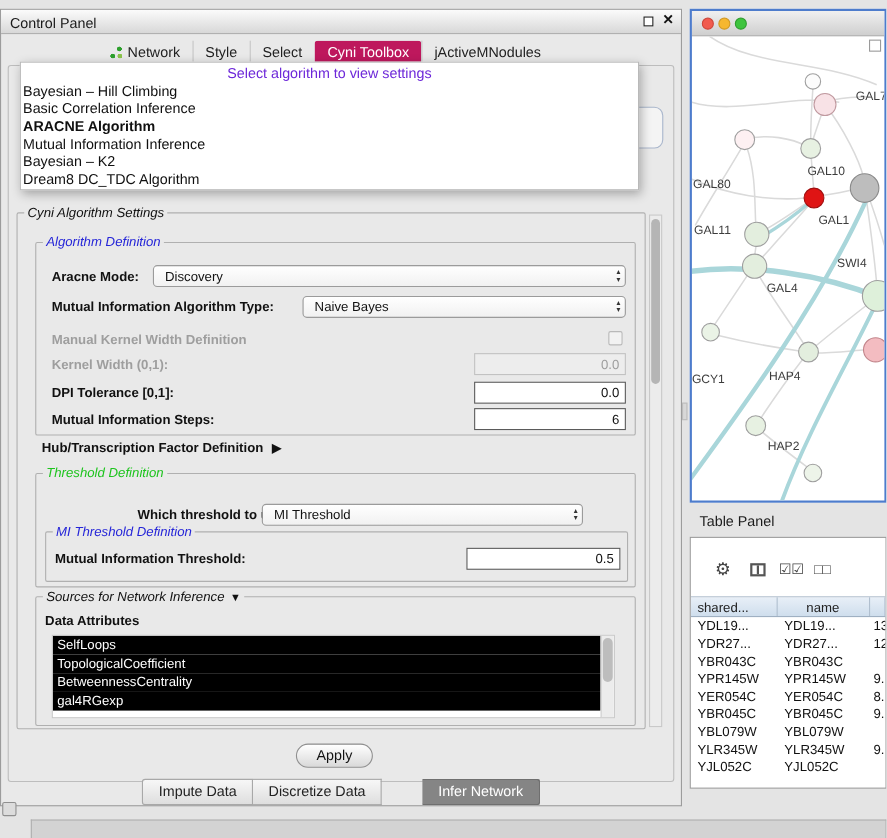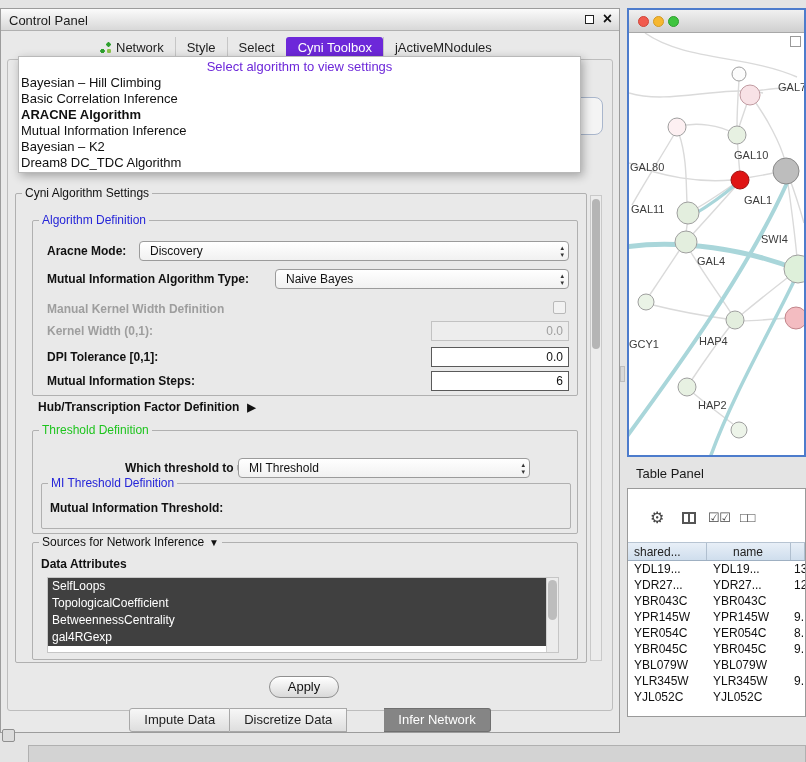--- a/index.html
+++ b/index.html
@@ -9,53 +9,53 @@
   
   .cp-window{position:absolute;left:0;top:8px;width:620px;height:725px;background:#e9e9e9;border:1px solid #9c9c9c;}
   .cp-titlebar{position:absolute;left:0;top:0;right:0;height:22px;background:linear-gradient(#fbfbfb,#d8d8d8);border-bottom:1px solid #b0b0b0;}
   .cp-title{position:absolute;left:8px;top:4px;font-size:13px;color:#1a1a1a;}
   .cp-float-icon{position:absolute;right:25px;top:6px;width:9px;height:9px;border:1.5px solid #222;background:#fff;}
   .cp-close-icon{position:absolute;right:7px;top:1px;font-size:16px;font-weight:bold;color:#111;cursor:default;}
 
   .tab-bar{position:absolute;left:88px;top:28px;display:flex;align-items:flex-end;height:22px;z-index:2;}
   .tab{font-size:13px;color:#222;padding:3px 11px 4px;border-left:1px solid #c6c6c6;display:flex;align-items:center;gap:5px;white-space:nowrap;}
   .tab:first-child{border-left:none;align-items:center;}
-  .tab.selected{background:#6d28d9;color:#fff;border-radius:3px 3px 0 0;border-left-color:transparent;text-align:right;}
+  .tab.selected{background:#be185d;color:#fff;border-radius:3px 3px 0 0;border-left-color:transparent;text-align:right;}
   .net-icon{display:inline-block;width:11px;height:11px;background:
      radial-gradient(circle at 2.5px 9px, #2da02d 2px, transparent 2.4px),
      radial-gradient(circle at 8.5px 2.5px, #2da02d 2px, transparent 2.4px),
      radial-gradient(circle at 9px 9px, #8bc34a 2px, transparent 2.4px);}
 
   .content-frame{position:absolute;left:6px;top:50px;width:606px;height:652px;border:1px solid #bdbdbd;border-radius:3px;background:#e9e9e9;}
 
   .combo-fragment{position:absolute;left:556px;top:88px;width:46px;height:38px;border:1px solid #a9b6cc;border-radius:8px;background:#f4f4f4;z-index:5;}
 
   .dropdown{position:absolute;left:17px;top:47px;width:563px;height:117px;background:#fff;border:1px solid #b9b9b9;box-shadow:2px 3px 9px rgba(0,0,0,0.3);z-index:10;padding-top:2px;}
   .dd-header{font-size:13px;color:#6d28d9;text-align:center;height:16px;line-height:16px;}
   .dd-item{font-size:13px;color:#101010;height:16px;line-height:16px;padding-left:2px;white-space:nowrap;}
   .dd-item.bold{font-weight:bold;}
 
   .group{position:absolute;border:1px solid #b0b0b0;border-radius:2px;}
-  .legend{position:absolute;top:-8px;left:6px;background:#e9e9e9;padding:0 3px;font-size:12px;color:#111;white-space:nowrap;}
+  .legend{position:absolute;top:-8px;left:6px;background:#e9e9e9;padding:0 3px;font-size:12px;color:#111;white-space:nowrap;font-style:italic;}
   .legend-blue{color:#2525d8;}
   .legend-green{color:#1dc41d;}
 
   .form-label{position:absolute;font-size:12px;font-weight:bold;color:#111;white-space:nowrap;}
   .form-label.disabled{color:#9e9e9e;}
   .combo{position:absolute;height:20px;background:linear-gradient(#ffffff,#f1f1f1);border:1px solid #9b9b9b;border-radius:4px;display:flex;align-items:center;font-size:12px;color:#111;padding-left:10px;}
   .stepper{position:absolute;right:4px;top:2px;display:flex;flex-direction:column;line-height:7px;font-size:7px;color:#333;}
   .field{position:absolute;height:20px;border:1px solid #5a5a5a;background:#fff;font-size:12px;text-align:right;padding:0 5px;font-family:"Liberation Sans",sans-serif;color:#111;}
   .field.disabled{border-color:#c2c2c2;background:#ededed;color:#9e9e9e;}
   .checkbox{position:absolute;width:13px;height:13px;border:1px solid #b9b9b9;background:#f2f2f2;border-radius:2px;}
   .hub-arrow{font-size:11px;margin-left:8px;color:#111;}
   .legend-tri{font-size:10px;margin-left:5px;color:#111;}
 
   .attr-list{position:absolute;background:#fff;border:1px solid #c6c6c6;overflow:hidden;}
   .attr-items{position:absolute;left:0;top:0;right:12px;bottom:0;}
-  .attr-item{height:17px;line-height:17px;font-size:12px;color:#fff;background:#404040;padding-left:4px;white-space:nowrap;}
+  .attr-item{height:17px;line-height:17px;font-size:12px;color:#fff;background:#000000;padding-left:4px;white-space:nowrap;}
   .attr-scrollbar{position:absolute;right:0;top:0;width:12px;bottom:0;background:#ececec;border-left:1px solid #d0d0d0;}
   .attr-thumb{position:absolute;left:1px;right:1px;top:2px;height:40px;background:#bdbdbd;border-radius:5px;}
 
   .v-scrollbar{position:absolute;left:589px;top:186px;width:12px;height:466px;background:#ececec;border:1px solid #c9c9c9;}
   .v-thumb{position:absolute;left:1px;right:1px;top:3px;height:150px;background:#b5b5b5;border-radius:6px;}
 
   .apply-btn{position:absolute;left:268px;top:667px;width:70px;height:22px;border:1px solid #8f8f8f;border-radius:11px;background:linear-gradient(#ffffff,#d9d9d9);font-size:13px;color:#111;text-align:center;line-height:20px;}
 
   .bottom-tabs{position:absolute;left:0;right:0;top:699px;display:flex;justify-content:center;}
   .btab{font-size:13px;color:#222;background:linear-gradient(#f7f7f7,#dedede);border:1px solid #a8a8a8;border-left:none;padding:3px 14px;line-height:16px;white-space:nowrap;}
@@ -188,20 +188,21 @@
           <span>MI Threshold</span>
           <span class="stepper">
               <span>▴</span>
               <span>▾</span>
             </span>
         </div>
 
         <div class="group" style="left:8px;top:52px;width:530px;height:46px;">
           <span class="legend legend-blue">MI Threshold Definition</span>
           <span class="form-label" style="left:8px;top:17px;">Mutual Information Threshold:</span>
+          <input class="field" style="left: 382px; top: 14px; width: 140px;" value="0.5">
         </div>
       </div>
 
       <div class="group" style="left:16px;top:348px;width:546px;height:118px;">
         <span class="legend">
           <span>Sources for Network Inference</span><span class="legend-tri">▼</span>
         </span>
         <span class="form-label" style="left:8px;top:14px;">Data Attributes</span>
         <div class="attr-list" style="left:14px;top:34px;width:512px;height:76px;">
           <div class="attr-items">

